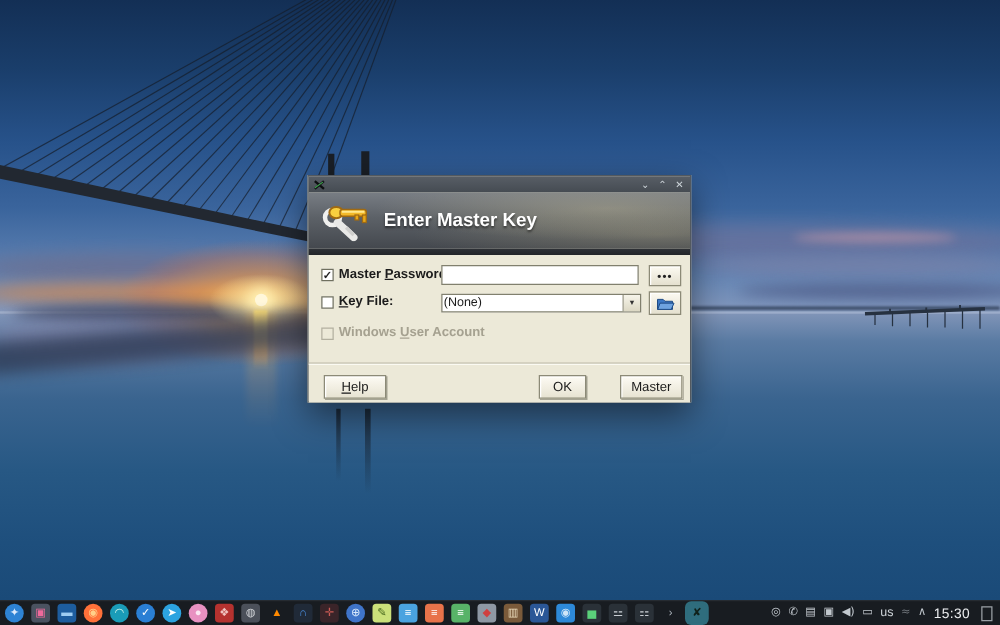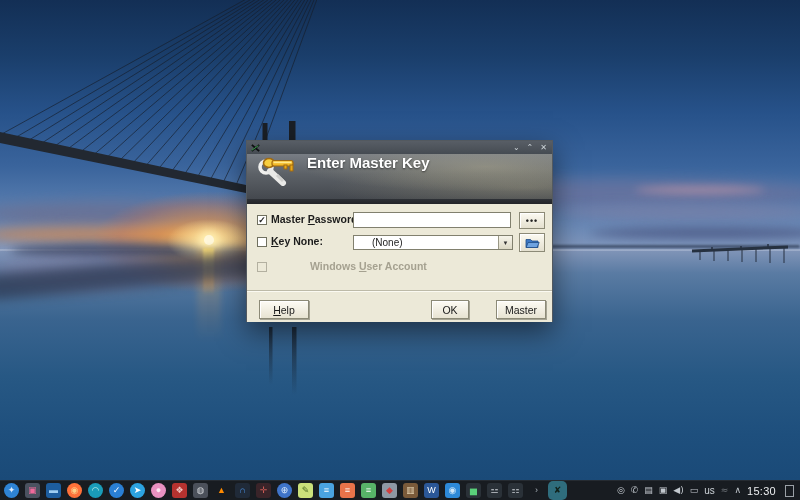--- a/index.html
+++ b/index.html
@@ -43,39 +43,39 @@
   .titlebar{position:relative;height:13px;background:linear-gradient(#585e66,#454b52);
     display:flex;align-items:center;color:#ccd2d6;font-size:9px;}
   .titlebar .app-icon{width:11px;height:10px;margin-left:3px;}
   .title-text{position:absolute;left:0;right:0;text-align:center;letter-spacing:.2px;}
   .win-btns{margin-left:auto;display:flex;gap:7px;padding-right:5px;z-index:2;}
   .win-btn{font-size:8px;color:#ced5da;line-height:10px;cursor:default;font-family:"DejaVu Sans",sans-serif;}
   .banner{position:relative;height:45px;
     background:radial-gradient(ellipse at 78% 28%,rgba(205,195,155,.38),transparent 55%),
                radial-gradient(ellipse at 92% 75%,rgba(190,180,140,.30),transparent 50%),
                linear-gradient(180deg,#787d84 0%,#5c6167 45%,#44484e 100%);
-    display:flex;align-items:flex-start;}
+    display:flex;align-items:center;}
   .banner-strip{height:5px;background:linear-gradient(#2e3136,#232529);}
   .banner-title{color:#ffffff;font-size:15px;font-weight:bold;margin-left:10px;text-shadow:0 1px 2px rgba(0,0,0,.55);}
   .key-art{margin-left:10px;width:40px;height:32px;}
   .dialog-body{position:relative;height:118px;background:#ece9d8;font-size:10.5px;color:#1c1c1c;}
 
   .chk{position:absolute;width:10px;height:10px;background:#fff;border:1px solid #70705f;
     box-sizing:border-box;font-size:9px;line-height:8px;text-align:center;color:#222;}
   .chk.checked::after{content:"✓";font-weight:bold;}
   .chk.disabled{background:#ece9d8;border-color:#b3b0a0;}
   .fld-label{position:absolute;font-weight:bold;white-space:nowrap;}
   .fld-label u{text-decoration:underline;}
-  .fld-label.disabled{color:#a5a190;font-weight:bold;margin-left:39px;}
+  .fld-label.disabled{color:#a5a190;font-weight:bold;}
   .txt-input{position:absolute;left:106px;top:8px;width:158px;height:16px;background:#fff;
     border:1px solid #81806e;box-sizing:border-box;font-size:10.5px;padding:0 3px;outline:none;
     font-family:"Liberation Sans",sans-serif;}
   .combo{position:absolute;left:106px;top:31px;width:160px;height:15px;background:#fff;
     border:1px solid #81806e;box-sizing:border-box;display:flex;align-items:center;cursor:default;}
-  .combo-val{flex:1;padding-left:18px;font-size:10px;}
+  .combo-val{flex:1;padding-left:1px;font-size:10px;}
   .combo-btn{width:13px;height:100%;border-left:1px solid #9a9886;background:linear-gradient(#f6f4ea,#dcd8c4);
     display:flex;align-items:center;justify-content:center;font-size:6px;color:#333;}
   .sq-btn{position:absolute;left:272px;width:26px;background:linear-gradient(#fcfaf2,#e4e0cf);
     border:1px solid #8c8a77;box-sizing:border-box;display:flex;align-items:center;justify-content:center;
     box-shadow:inset 1px 1px 0 #fff;cursor:default;}
   .dots-btn{top:8px;height:17px;font-size:9px;font-weight:bold;letter-spacing:1px;color:#222;}
   .folder-btn{top:29px;height:19px;}
   .separator{position:absolute;left:0;top:86px;width:100%;height:2px;
     border-top:1px solid #bdbaa8;border-bottom:1px solid #fbfaf2;box-sizing:border-box;}
   .dlg-btn{position:absolute;top:96px;height:19px;background:linear-gradient(#fdfbf4,#e7e3d2);
@@ -203,21 +203,21 @@
     <div class="banner-strip"></div>
 
     <div class="dialog-body">
 
       <span class="chk checked" style="left:10px;top:11px;"></span>
       <span class="fld-label" style="left:24px;top:9px;"><span>Master </span><u>P</u><span>assword:</span></span>
       <input class="txt-input" type="password" value="" style="">
       <span class="sq-btn dots-btn">•••</span>
 
       <span class="chk" style="left:10px;top:33px;"></span>
-      <span class="fld-label" style="left:24px;top:31px;"><span></span><u>K</u><span>ey None:</span></span>
+      <span class="fld-label" style="left:24px;top:31px;"><span></span><u>K</u><span>ey File:</span></span>
       <span class="combo">
         <span class="combo-val">(None)</span>
         <span class="combo-btn">▼</span>
       </span>
       <span class="sq-btn folder-btn">
         <svg width="15" height="12" viewBox="0 0 15 12">
           <path d="M1 2.5 L5.5 2.5 L7 4 L13 4 L13 10.5 L1 10.5 Z" fill="#3b77c4" stroke="#1f4c86" stroke-width="0.8"></path>
           <path d="M3 5.5 L14.2 5.5 L12 10.5 L1.2 10.5 Z" fill="#6ea3e0" stroke="#1f4c86" stroke-width="0.8"></path>
         </svg>
       </span>

